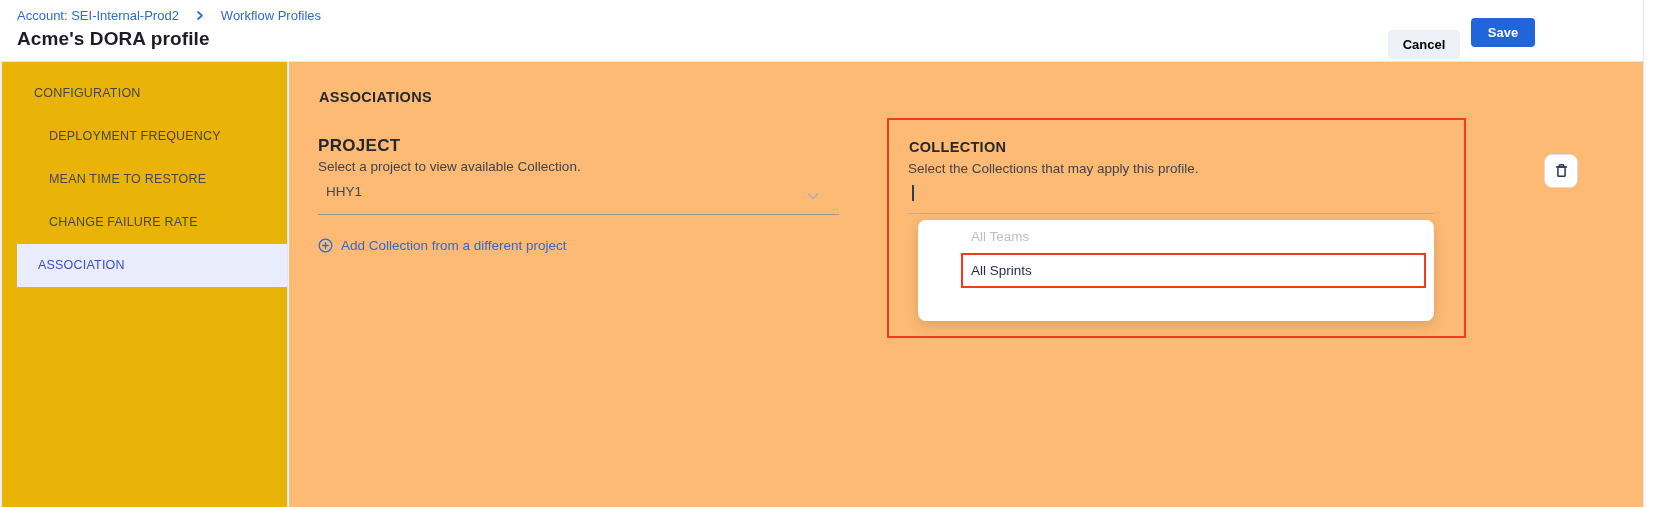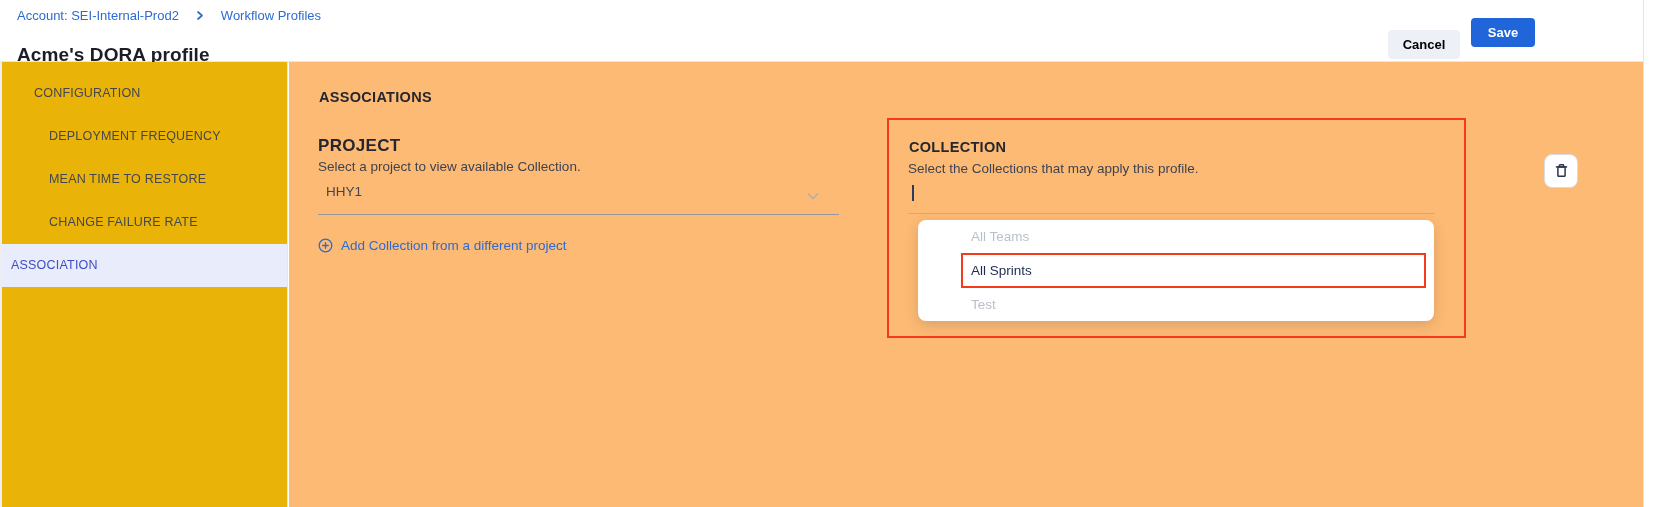--- a/index.html
+++ b/index.html
@@ -6,33 +6,33 @@
   html,body { width:1678px; height:507px; overflow:hidden; }
   body { font-family:"Liberation Sans", sans-serif; background:#ffffff; position:relative; }
 
   .page { position:relative; width:1678px; height:507px; background:#ffffff; }
 
   
   .header { position:absolute; left:0; top:0; width:1643px; height:62px; background:#ffffff; border-bottom:1px solid #e6e7ec; }
   .breadcrumb { position:absolute; left:17px; top:8px; display:flex; align-items:center; gap:16px; font-size:13px; color:#2d6bd2; }
   .crumb { color:#2d6bd2; cursor:pointer; }
   .crumb-sep { display:flex; align-items:center; }
-  .page-title { position:absolute; left:17px; top:28px; font-size:19px; font-weight:bold; color:#1c1d26; letter-spacing:.1px;margin-top:16px; }
+  .page-title { position:absolute; left:17px; top:28px; font-size:19px; font-weight:bold; color:#1c1d26; letter-spacing:.1px; }
   .btn { position:absolute; top:18px; height:29px; border:none; border-radius:4px; font-family:"Liberation Sans",sans-serif; font-size:13px; font-weight:bold; cursor:pointer; }
   .btn-cancel { left:1388px; width:72px; background:#eef0f7; color:#000000;margin-top:12px; }
   .btn-save { left:1471px; width:64px; background:#2065d9; color:#ffffff; }
 
   
   .gutter { position:absolute; right:0; top:0; width:35px; height:507px; background:#ffffff; border-left:1px solid #e3e4e9; }
 
   
   .sidebar { position:absolute; left:0; top:62px; width:288px; height:445px; background:#eab308; border-right:1px solid #e3e5e9; border-left:2px solid #eeeef2; padding-top:10px; }
   .side-item { height:43px; line-height:43px; font-size:12.5px; letter-spacing:.2px; color:#45474f; padding-left:32px; cursor:pointer; white-space:nowrap; }
   .side-item.sub { padding-left:47px; }
-  .side-item.active { padding-left:9px; background:#e9ecfa; color:#3d4ec6; }
+  .side-item.active { margin-left:15px; padding-left:21px; background:#e9ecfa; color:#3d4ec6; }
 
   
   .main { position:absolute; left:289px; top:62px; width:1354px; height:445px; background:#fdba74; }
   .section-heading { position:absolute; left:30px; top:27px; font-size:14.5px; font-weight:bold; letter-spacing:.3px; color:#26272e; }
 
   
   .proj-heading { position:absolute; left:29px; top:74px; font-size:17px; font-weight:bold; letter-spacing:.3px; color:#26272e; }
   .proj-desc { position:absolute; left:29px; top:97px; font-size:13.5px; color:#3f4350; }
   .proj-select { position:absolute; left:29px; top:118px; width:521px; height:35px; border-bottom:1px solid #97989e; cursor:pointer; }
   .proj-select-value { position:absolute; left:8px; top:4px; font-size:13.5px; color:#3f4657; }
@@ -112,21 +112,20 @@
       <div class="col-desc">Select the Collections that may apply this profile.</div>
       <div class="col-input-wrap">
         <span class="caret"></span>
       </div>
       <div class="dropdown">
         <div class="opt disabled">All Teams</div>
         <div class="opt highlighted">
           <span>All Sprints</span>
           <span class="opt-red-frame"></span>
         </div>
-        <div class="opt disabled">Test</div>
       </div>
     </div>
 
     <div class="trash-btn">
       <span style="display:flex;">
         <svg width="17" height="18" viewBox="0 0 17 18">
           <path d="M3.6 4.9 H13.4" stroke="#2b3550" stroke-width="1.5" fill="none" stroke-linecap="square"></path>
           <rect x="4.9" y="4.9" width="7.2" height="9.4" rx="0.8" stroke="#2b3550" stroke-width="1.5" fill="none"></rect>
           <path d="M6.4 4.7 V3.5 a0.7 0.7 0 0 1 0.7 -0.7 h2.8 a0.7 0.7 0 0 1 0.7 0.7 V4.7" stroke="#2b3550" stroke-width="1.5" fill="none"></path>
         </svg>

